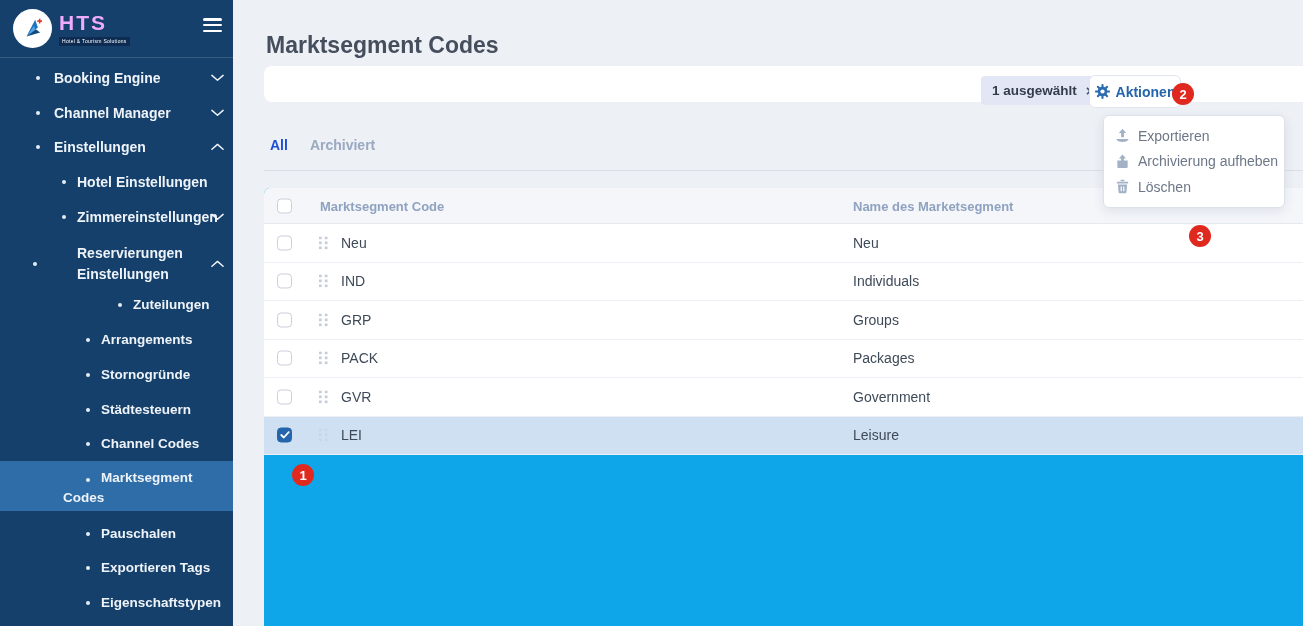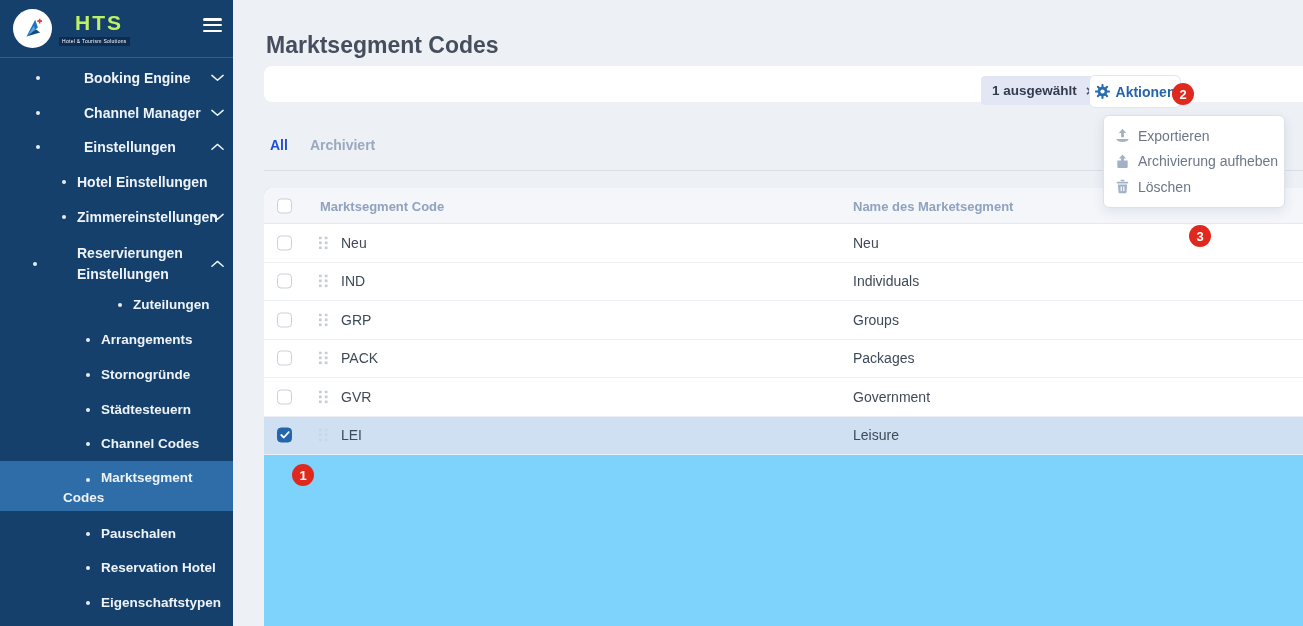--- a/index.html
+++ b/index.html
@@ -6,28 +6,28 @@
   body{
     position:relative;width:1303px;height:626px;overflow:hidden;
     font-family:"Liberation Sans","DejaVu Sans",sans-serif;
     background:var(--page-bg,#edf0f5);
     -webkit-font-smoothing:antialiased;
   }
   
   .sidebar{position:absolute;left:0;top:0;width:233px;height:626px;background:var(--sidebar-bg,#15406b);z-index:10;}
   .side-header{position:relative;height:57px;border-bottom:1px solid rgba(255,255,255,0.16);}
   .logo-circle{position:absolute;left:13px;top:9px;width:39px;height:39px;border-radius:50%;background:#fff;display:flex;align-items:center;justify-content:center;}
-  .logo-title{position:absolute;left:75px;top:11px;color:#bef264;font-size:21px;font-weight:bold;letter-spacing:2px;}
+  .logo-title{position:absolute;left:59px;top:11px;color:#f0abfc;font-size:21px;font-weight:bold;letter-spacing:2px;}
   .logo-subtitle-bar{position:absolute;left:59px;top:37px;background:#0e2c52;color:#fff;font-size:5px;line-height:9px;padding:0 3px;letter-spacing:.3px;white-space:nowrap;}
   .hamburger{position:absolute;right:11px;top:18px;width:19px;height:15px;cursor:pointer;}
   .hamburger span{display:block;height:2.6px;background:#fff;border-radius:2px;margin-bottom:3.2px;}
   .side-item{position:absolute;left:0;right:0;height:35px;display:flex;align-items:center;color:#eef3f9;font-size:14px;font-weight:600;cursor:pointer;}
   .side-item.active{background:var(--sidebar-active-bg,#2e6da7);}
   .bullet{position:absolute;width:4px;height:4px;border-radius:50%;background:#e6ecf4;top:50%;margin-top:-2px;}
-  .level1 .bullet{left:36px;} .level1 .side-label{margin-left:84px;}
+  .level1 .bullet{left:36px;} .level1 .side-label{margin-left:54px;}
   .level2 .bullet{left:62px;} .level2 .side-label{margin-left:77px;}
   .level3 .bullet{left:86px;} .level3 .side-label{margin-left:101px;}
   .level3 .side-label{font-size:13.5px;}
   .chevron{position:absolute;right:9px;top:50%;margin-top:-4px;line-height:0;}
   .ml-reserv{display:block;}
   .ml-reserv .bullet{left:33px;}
   .ml-reserv .side-label{display:block;margin-left:77px;width:125px;line-height:21px;padding-top:7px;}
   .ml-active{display:block;}
   .ml-active .bullet{left:86px;top:17px;margin-top:0;}
   .ml-active .side-label{display:block;margin-left:0;padding-left:63px;text-indent:38px;width:145px;line-height:20px;padding-top:7px;font-size:13.5px;}
@@ -35,21 +35,21 @@
   .page-title{position:absolute;left:266px;top:17px;font-size:23px;font-weight:bold;color:#454e5d;z-index:1;}
   .toolbar{position:absolute;left:264px;right:0;top:66px;height:36px;background:#fff;border-radius:8px 0 0 8px;z-index:2;}
   .sel-badge{position:absolute;left:717px;top:10px;height:29px;display:flex;align-items:center;gap:9px;background:var(--badge-bg,#e3e7f5);border-radius:4px;padding:0 11px;font-size:13.5px;font-weight:600;color:#333c4c;}
   .badge-close{font-size:15px;font-weight:bold;color:#41536f;cursor:pointer;line-height:1;}
   .actions-btn{position:absolute;left:825px;top:9px;width:90px;height:31px;background:#fff;border:1px solid #e2e6ee;border-radius:6px;display:flex;align-items:center;justify-content:center;gap:6px;cursor:pointer;font-size:14px;font-weight:600;color:var(--accent-blue,#2565ac);}
   .tabs{position:absolute;left:270px;top:137px;display:flex;gap:22px;font-size:14px;font-weight:600;z-index:1;}
   .tab{cursor:pointer;color:#9aa8c0;}
   .tab.active{color:#1d4ed8;}
   .tabs-divider{position:absolute;left:264px;right:0;top:170px;height:1px;background:#d9dee8;}
   
-  .table{position:absolute;left:264px;right:0;top:188px;bottom:0;background:#7dd3fc;border-radius:6px 0 0 0;z-index:1;}
+  .table{position:absolute;left:264px;right:0;top:188px;bottom:0;background:#0ea5e9;border-radius:6px 0 0 0;z-index:1;}
   .thead{position:relative;height:35px;background:#f4f6fa;border-bottom:1px solid #e4e8ef;border-radius:6px 0 0 0;}
   .th{position:absolute;top:50%;transform:translateY(-50%);font-size:13px;font-weight:bold;color:#8fa2bf;}
   .th-code{left:56px;} .th-name{left:589px;}
   .trow{position:relative;height:37.5px;border-bottom:1px solid #eceff4;background:#fff;cursor:pointer;}
   .trow.selected{background:var(--selected-row-bg,#cfe0f2);}
   .cell-check{position:absolute;left:13px;top:50%;transform:translateY(-50%);line-height:0;}
   .cbx{display:inline-block;width:15px;height:15px;border:1.5px solid #c9d0dc;border-radius:4px;background:#fff;box-sizing:border-box;cursor:pointer;}
   .cbx.checked{background:var(--accent-blue,#2d6ca6);border-color:var(--accent-blue,#2d6ca6);display:inline-flex;align-items:center;justify-content:center;}
   .cell-handle{position:absolute;left:55px;top:50%;transform:translateY(-50%);line-height:0;cursor:grab;}
   .trow.selected .cell-handle{opacity:.45;}
@@ -149,21 +149,21 @@
       <div class="side-item level3 active ml-active" style="top: 461px; height: 50px;">
         <span class="bullet"></span>
         <span class="side-label">Marktsegment Codes</span>
       </div>
       <div class="side-item level3" style="top: 516px;">
         <span class="bullet"></span>
         <span class="side-label">Pauschalen</span>
       </div>
       <div class="side-item level3" style="top: 550px;">
         <span class="bullet"></span>
-        <span class="side-label">Reservation Hotel</span>
+        <span class="side-label">Exportieren Tags</span>
       </div>
       <div class="side-item level3" style="top: 585px;">
         <span class="bullet"></span>
         <span class="side-label">Eigenschaftstypen</span>
       </div>
     </nav>
 </aside>
 
 <h1 class="page-title">Marktsegment Codes</h1>
 

